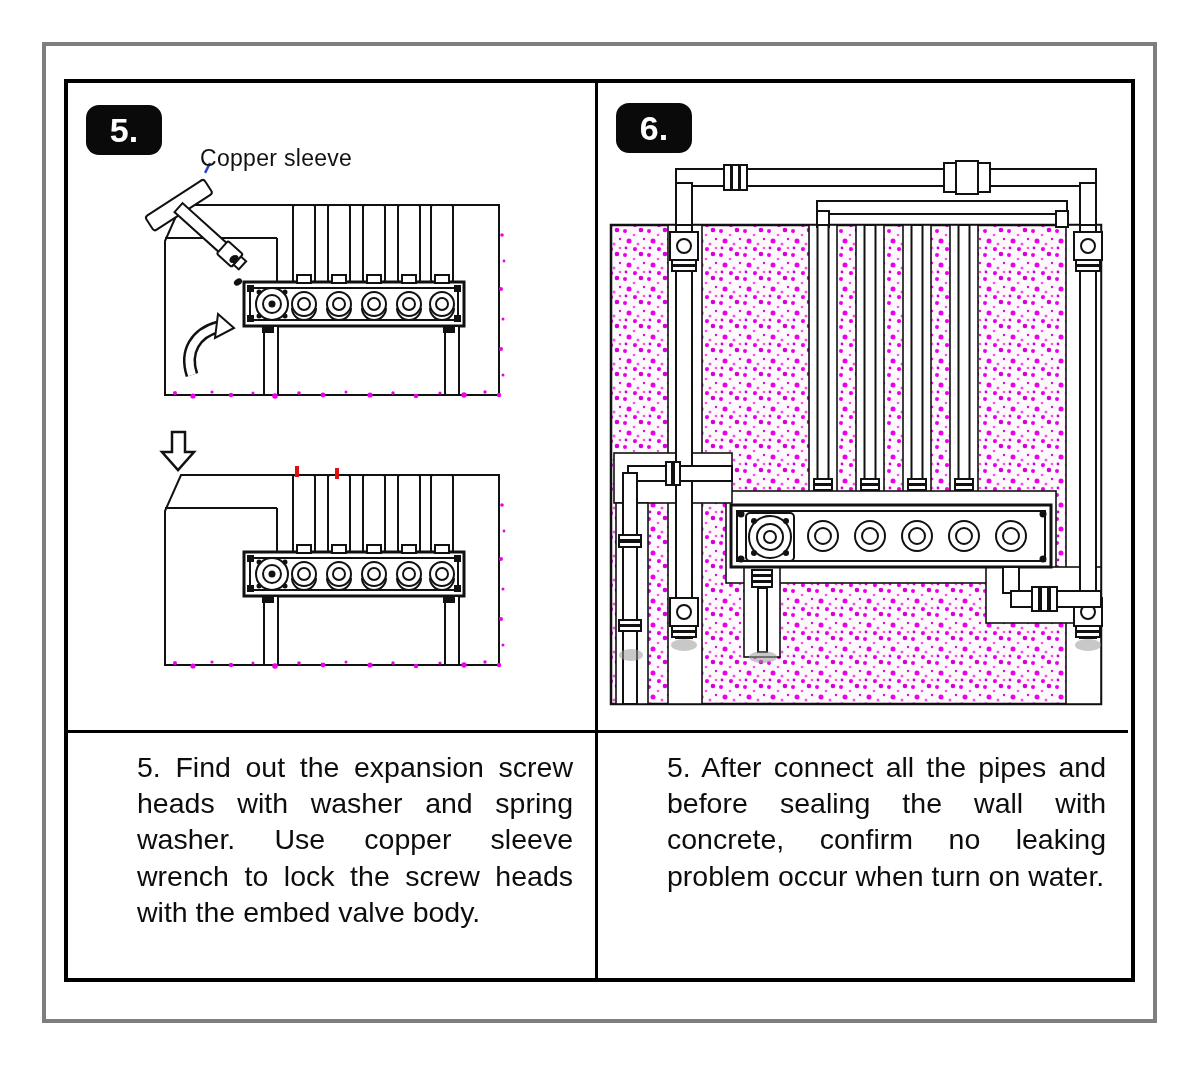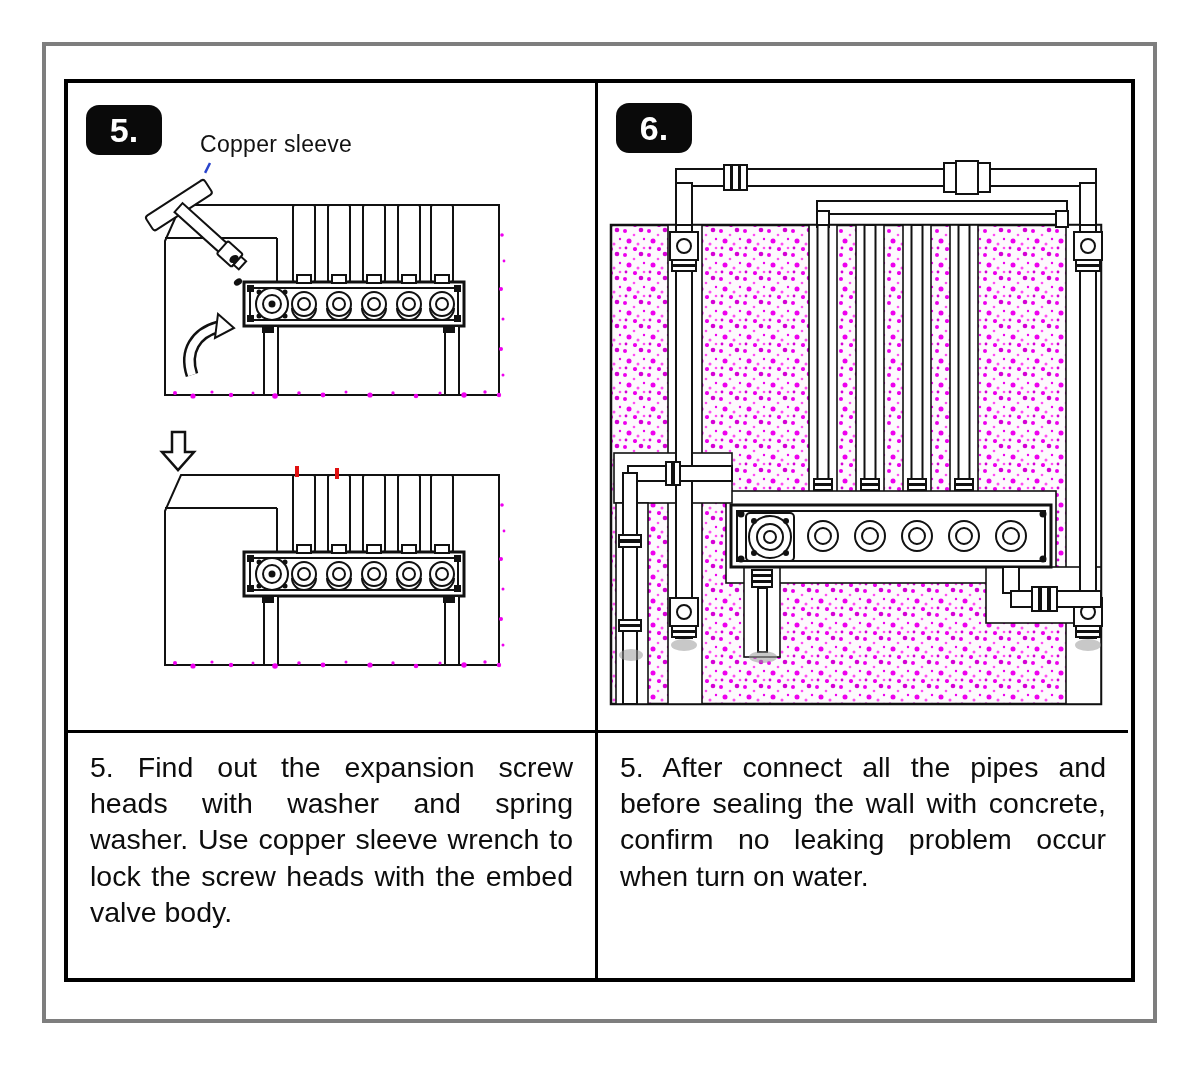--- a/index.html
+++ b/index.html
@@ -11,24 +11,24 @@
         border:4px solid #000;background:#fff;}
   .cell{position:relative;overflow:hidden;background:#fff;}
   .cell.cleft{border-right:3px solid #000;}
   .cell.ctop{border-bottom:3px solid #000;}
   .figsvg{position:absolute;left:0;top:0;}
   .badge{position:absolute;width:76px;height:50px;background:#0a0a0a;color:#fff;
          border-radius:13px;display:flex;align-items:center;justify-content:center;
          font-size:34px;font-weight:bold;z-index:3;}
   .badge5{left:18px;top:22px;}
   .badge6{left:18px;top:20px;}
-  .annot{position:absolute;left:132px;top:48px;font-size:23px;color:#111;z-index:3;
+  .annot{position:absolute;left:132px;top:62px;font-size:23px;color:#111;z-index:3;
          letter-spacing:.3px;}
   .caption{padding:16px 22px 0 22px;font-size:28.5px;line-height:1.27;
-           text-align:justify;color:#0d0d0d;}
+           text-align:justify;color:#0d0d0d;margin-left:47px;}
   svg .ln{fill:none;stroke:#111;stroke-width:2;}
   svg .pp{fill:#fff;stroke:#111;stroke-width:2;}
   svg .pp3{fill:#fff;stroke:#111;stroke-width:3;}
   svg .blk{fill:#111;stroke:none;}
 </style>
 </head>
 <body>
 
 <div class="frame">
   <div class="grid">

